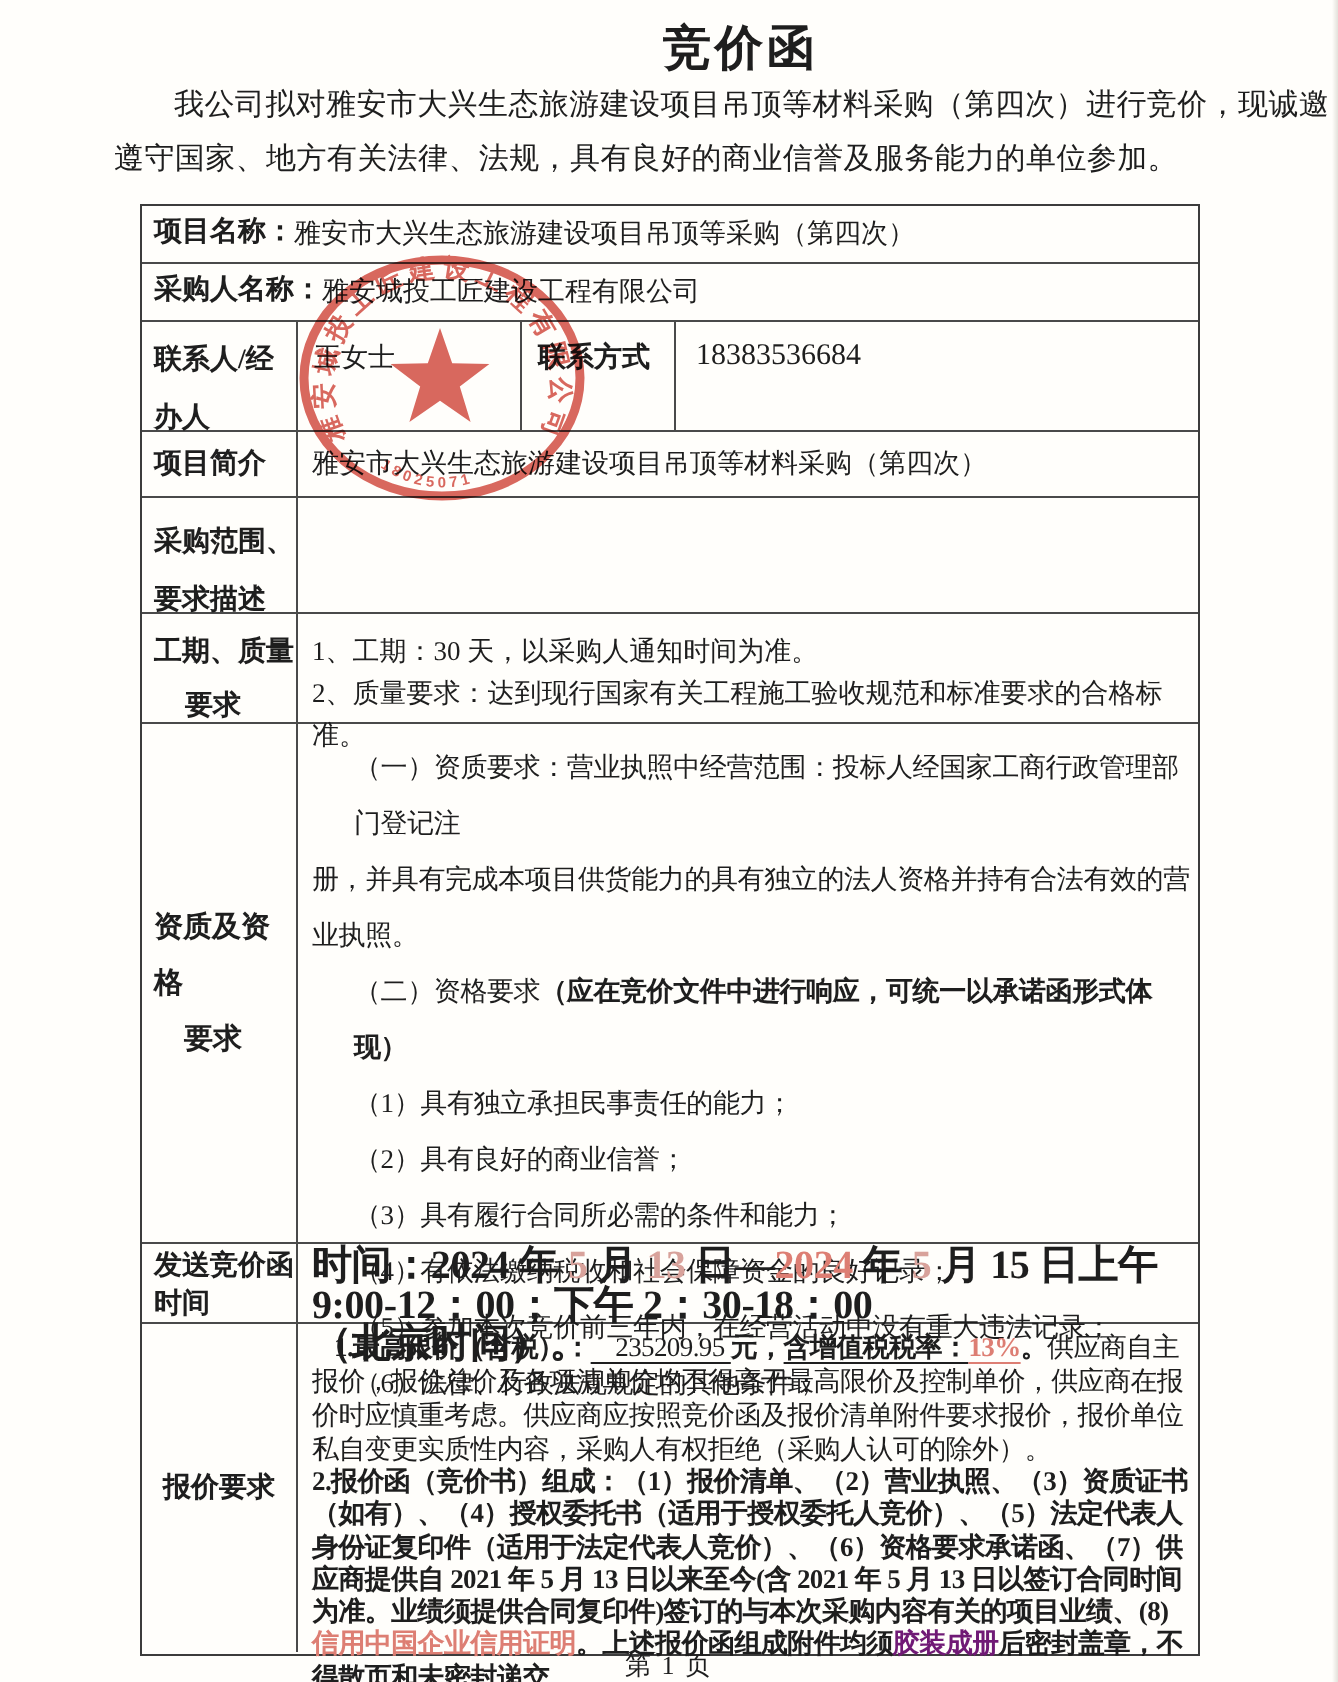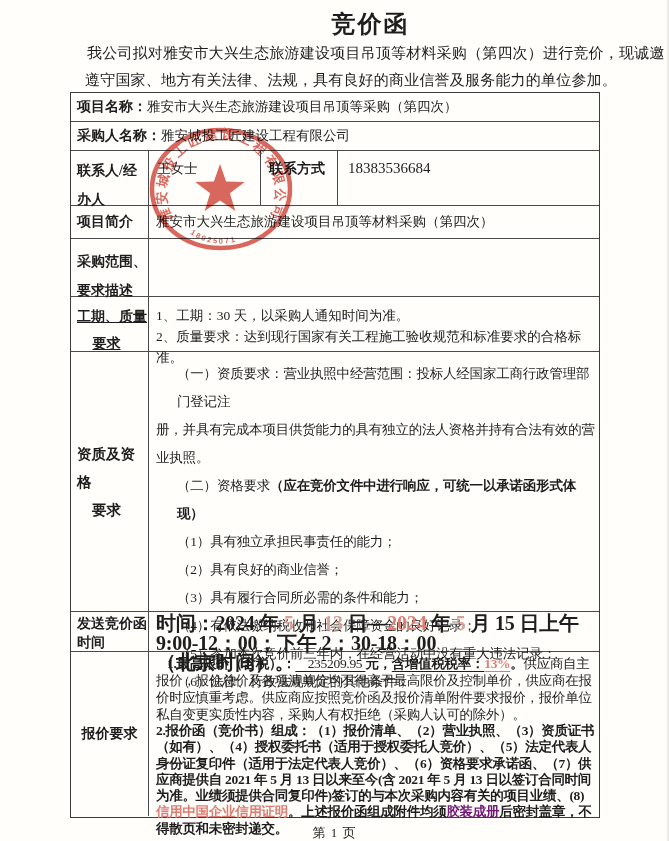--- a/index.html
+++ b/index.html
@@ -9,26 +9,26 @@
     font-family:"Liberation Serif","DejaVu Serif",serif;
     color:#1e1e1e;
   }
   .scan-edge{position:absolute; right:0; top:0; width:3px; height:100%;
     background:linear-gradient(to right,#fffefb,#e3e1da); }
   .doc-title{
     position:absolute; top:8px; left:0; width:100%;
     text-align:center; font-size:24px; font-weight:bold; letter-spacing:2px;margin-left:36px;
   }
   .intro{position:absolute; left:57px; top:40px; width:560px;
-    font-size:15px; line-height:27px; letter-spacing:0.2px;text-align:right;}
+    font-size:15px; line-height:27px; letter-spacing:0.2px;}
   .intro .l{white-space:nowrap;}
   .intro .l1{padding-left:30px;}
 
   .bid-table{
-    position:absolute; left:70px; top:92px; width:530px; height:726px;
+    position:absolute; left:70px; top:102px; width:530px; height:726px;
     border:1.5px solid #3c3c3c; box-sizing:border-box;
     font-size:13.5px;
   }
   .trow{display:flex; box-sizing:border-box; border-bottom:1px solid #4a4a4a;}
   .trow:last-child{border-bottom:none;}
   .lbl{
     width:78px; flex:0 0 78px; box-sizing:border-box;
     border-right:1px solid #4a4a4a;
     font-weight:bold; font-size:14px; padding:0 0 0 6px;
   }
@@ -46,21 +46,21 @@
   .r3 .c-name{flex:0 0 112px; border-right:1px solid #4a4a4a; padding-top:9px; padding-left:8px; box-sizing:border-box;}
   .r3 .c-phlbl{flex:0 0 77px; border-right:1px solid #4a4a4a; padding-top:9px; padding-left:8px; font-weight:bold; font-size:14px; box-sizing:border-box;}
   .r3 .c-phone{flex:1 1 auto; padding-top:9px; padding-left:10px; font-size:15px;}
   .r4{height:33px;}
   .r4 .lbl{display:flex; align-items:center;}
   .r4 .cnt{display:flex; align-items:center;}
   .r5{height:58px;}
   .r5 .lbl{padding-top:8px; line-height:29px;}
   .r5 .cnt{padding-top:11px;}
   .r6{height:55px;}
-  .r6 .lbl{padding-top:6px; line-height:27px;text-decoration:underline;}
+  .r6 .lbl{padding-top:6px; line-height:27px;}
   .r6 .lbl .c2{display:block; text-align:center; padding-right:12px;}
   .r6 .cnt{padding-top:8px; line-height:21px;}
   .r7{height:260px;}
   .r7 .lbl{display:flex; flex-direction:column; justify-content:center; line-height:28px; font-size:14.5px;}
   .r7 .lbl .c2{text-align:center; padding-right:12px;}
   .r7 .cnt{padding-top:8px; line-height:28px; letter-spacing:-0.2px;}
   .r7 .ind{padding-left:21px;}
   .r8{height:40px;}
   .r8 .lbl{padding-top:2px; line-height:19px; font-size:14px;}
   .r8 .cnt{padding-top:2px; line-height:19.5px; font-weight:bold; font-size:20px; letter-spacing:-0.2px;}

